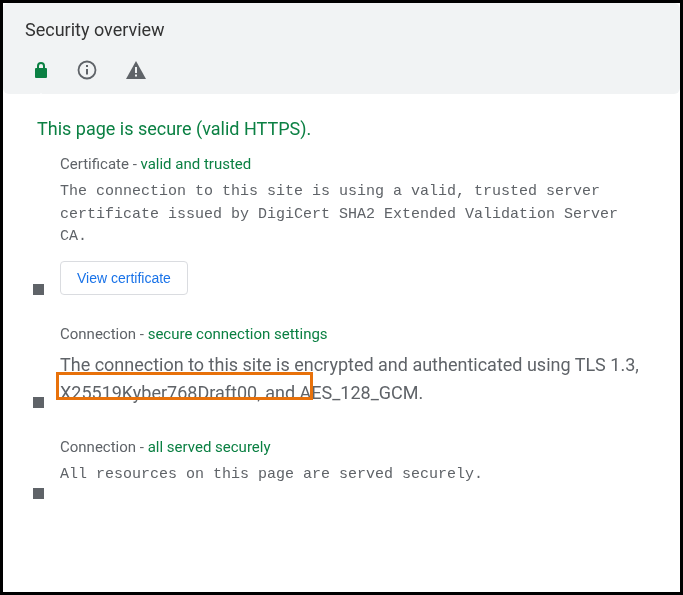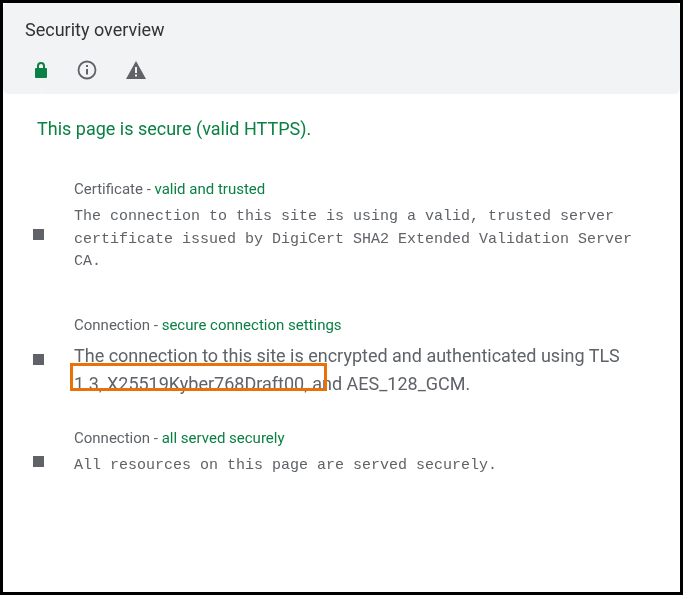--- a/index.html
+++ b/index.html
@@ -53,28 +53,28 @@
       border-bottom: 8px solid #fff;
     }
     .content {
       padding: 24px 30px;
       background: #fff;
     }
     .secure-heading {
       color: #0b8043;
       font-size: 18px;
       font-weight: 400;
-      margin-bottom: 41px;
+      margin-bottom: 16px;
       padding-left: 4px;
     }
     .section {
       display: flex;
-      gap: 30px;
+      gap: 16px;
       margin-bottom: 30px;
-      align-items: center;
+      align-items: flex-end;
     }
     .section-bullet {
       width: 11px;
       height: 11px;
       background: #5f6368;
       margin-top: 4px;
       flex-shrink: 0;
     }
     .section-body {
       flex: 1;
@@ -148,20 +148,21 @@
 <div class="content">
   <div class="secure-heading">This page is secure (valid HTTPS).</div>
 
   <div class="section">
     <div class="section-bullet"></div>
     <div class="section-body">
       <div class="section-title">
         <span>Certificate - </span><span class="status-text">valid and trusted</span>
       </div>
       <div class="section-desc">The connection to this site is using a valid, trusted server certificate issued by DigiCert SHA2 Extended Validation Server CA.</div>
+      <button class="view-cert-btn">View certificate</button>
     </div>
   </div>
 
   <div class="section">
     <div class="section-bullet"></div>
     <div class="section-body">
       <div class="section-title">
         <span>Connection - </span><span class="status-text">secure connection settings</span>
       </div>
       <div class="conn-desc">

